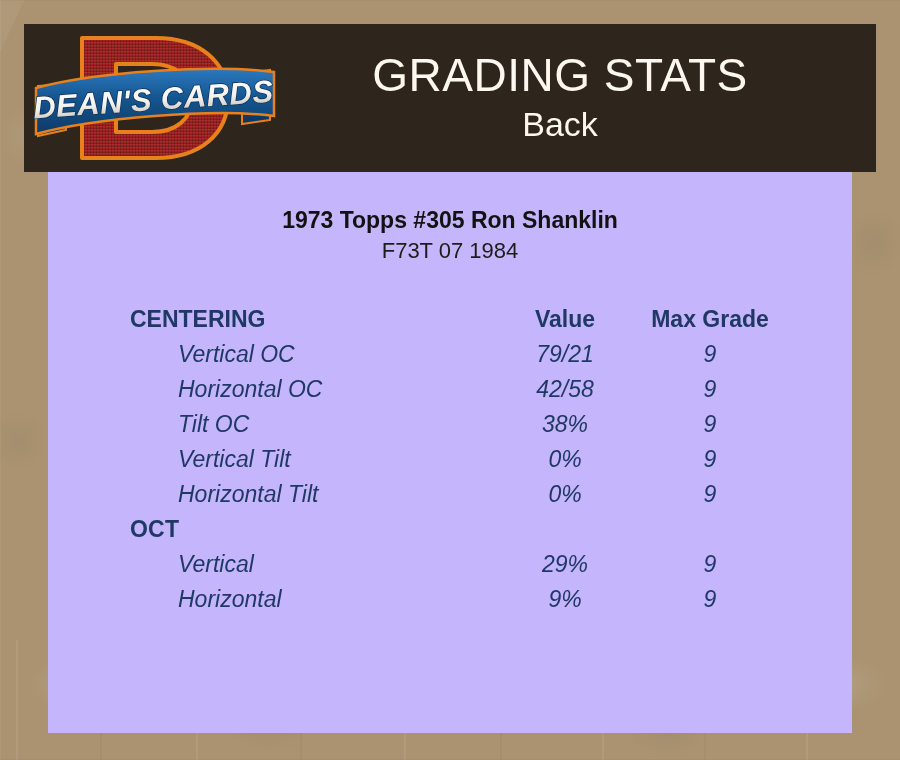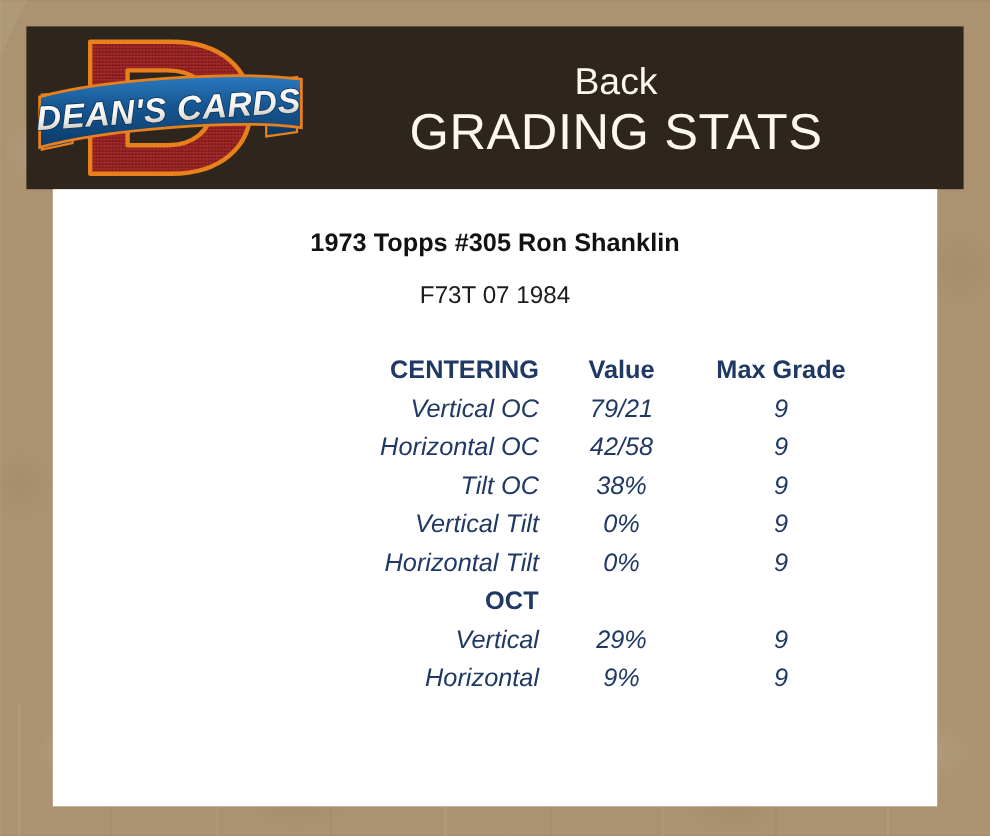--- a/index.html
+++ b/index.html
@@ -96,55 +96,55 @@
     margin-top: 2px;
   }
 
   
   #content-panel {
     position: absolute;
     left: 48px;
     top: 172px;
     width: 804px;
     height: 561px;
-    background: #ffffff;
+    background: #c4b5fd;
     z-index: 2;
     padding-top: 34px;
   }
 
   #card-title {
     text-align: center;
     color: #121212;
     font-size: 23px;
     font-weight: bold;
     line-height: 1.3;
   }
   #card-subtitle {
     text-align: center;
     color: #1c1c1c;
     font-size: 22px;
     font-weight: 400;
     line-height: 1.35;
-    margin-top: 17px;
+    margin-top: 0;
   }
 
   
   #stats-table {
     margin: 36px auto 0 auto;
     width: 660px;
     border-collapse: collapse;
     color: #1f3864;
   }
   #stats-table td {
     padding: 0;
     height: 35px;
     vertical-align: middle;
     font-size: 23px;
   }
-  #stats-table .col-label  { width: 370px; text-align: right; }
+  #stats-table .col-label  { width: 370px; text-align: left; }
   #stats-table .col-value  { width: 150px; text-align: center; }
   #stats-table .col-grade  { width: 140px; text-align: center; }
 
   #stats-table tr.header-row td { font-weight: bold; }
   #stats-table tr.header-row .col-label { padding-left: 10px; }
 
   #stats-table tr.section-row td {
     font-weight: bold;
     letter-spacing: 0.2px;
   }
@@ -200,22 +200,22 @@
 
       <g>
         <path d="M12 64 C70 48 190 40 250 48 L250 92 C190 84 70 94 12 110 Z" fill="url(#ribbonBlue)" stroke="#e8811c" stroke-width="2.5"></path>
       </g>
 
       <text x="130" y="86" text-anchor="middle" font-family="'Liberation Sans', sans-serif" font-size="31" font-weight="bold" font-style="italic" letter-spacing="0.5" fill="url(#txtSilver)" stroke="#0a2f56" stroke-width="1.4" paint-order="stroke" transform="rotate(-4 130 86)">DEAN'S CARDS</text>
     </svg>
   </div>
 
   <div id="header-titles">
+    <div id="header-title">GRADING STATS</div>
     <div id="header-subtitle">Back</div>
-    <div id="header-title">GRADING STATS</div>
   </div>
 
 </div>
 
 <div id="content-panel">
 
   <div id="card-title">1973 Topps #305 Ron Shanklin</div>
   <div id="card-subtitle">F73T 07 1984</div>
 
   <table id="stats-table">

